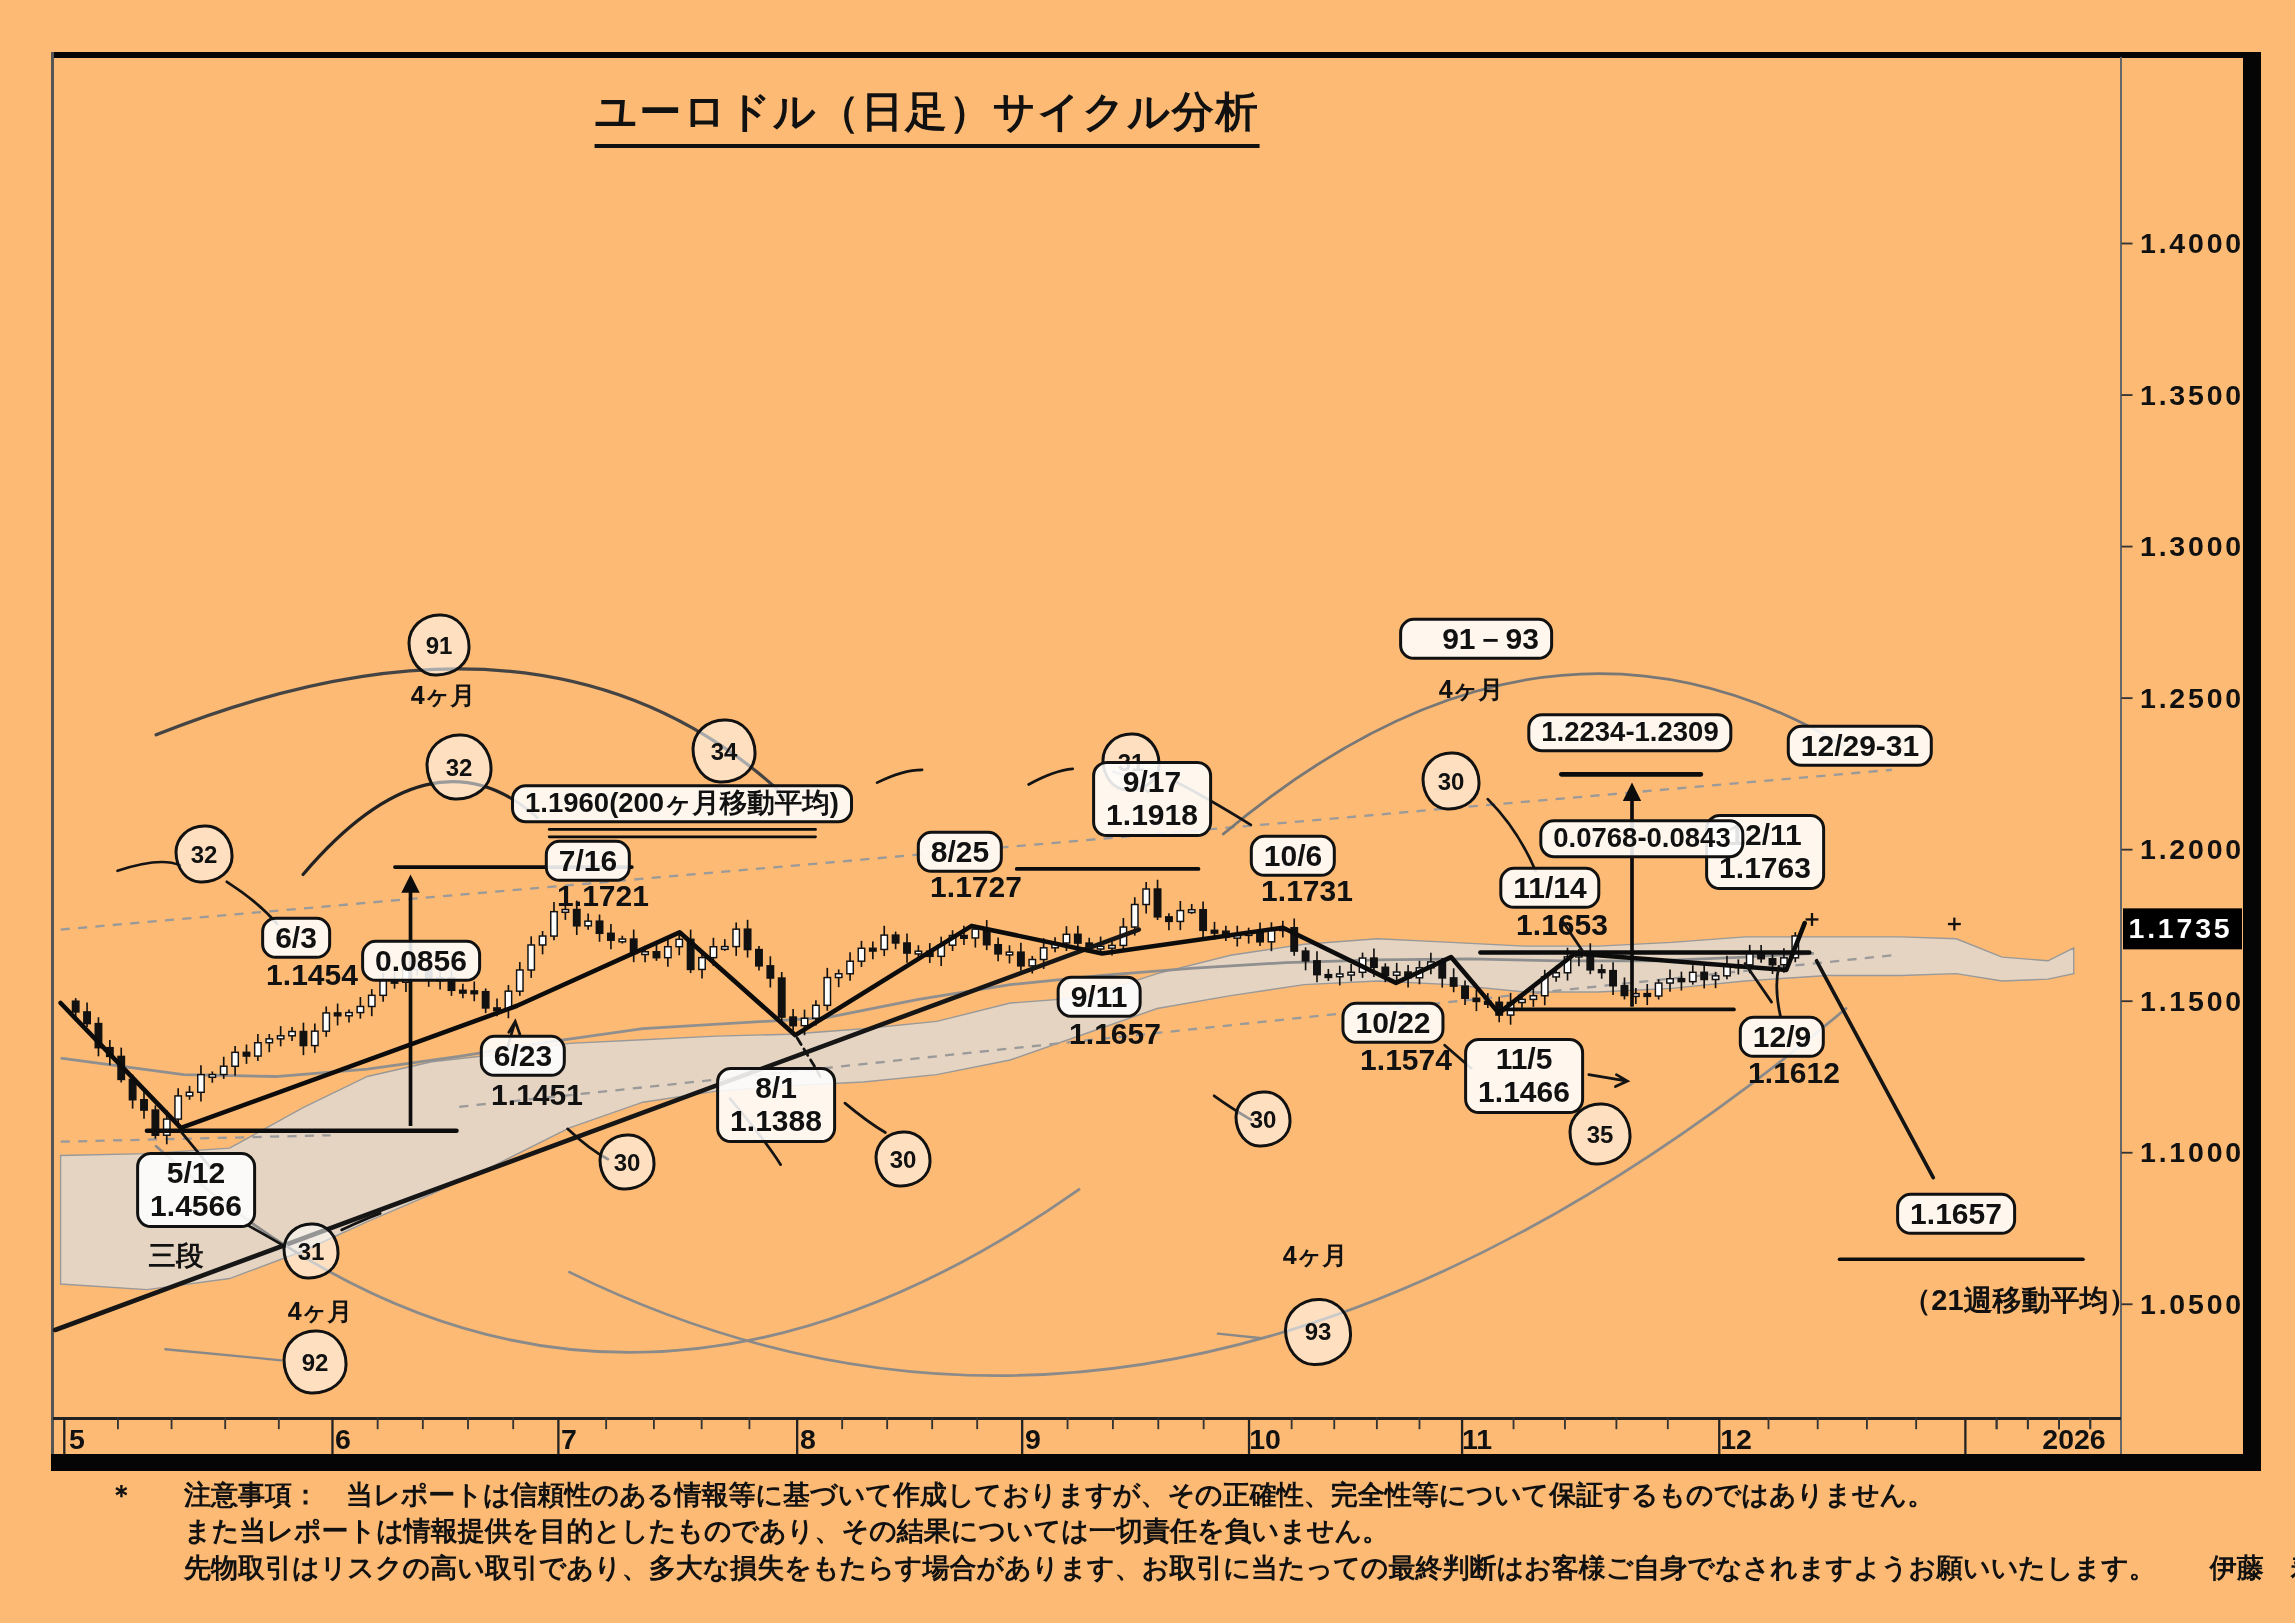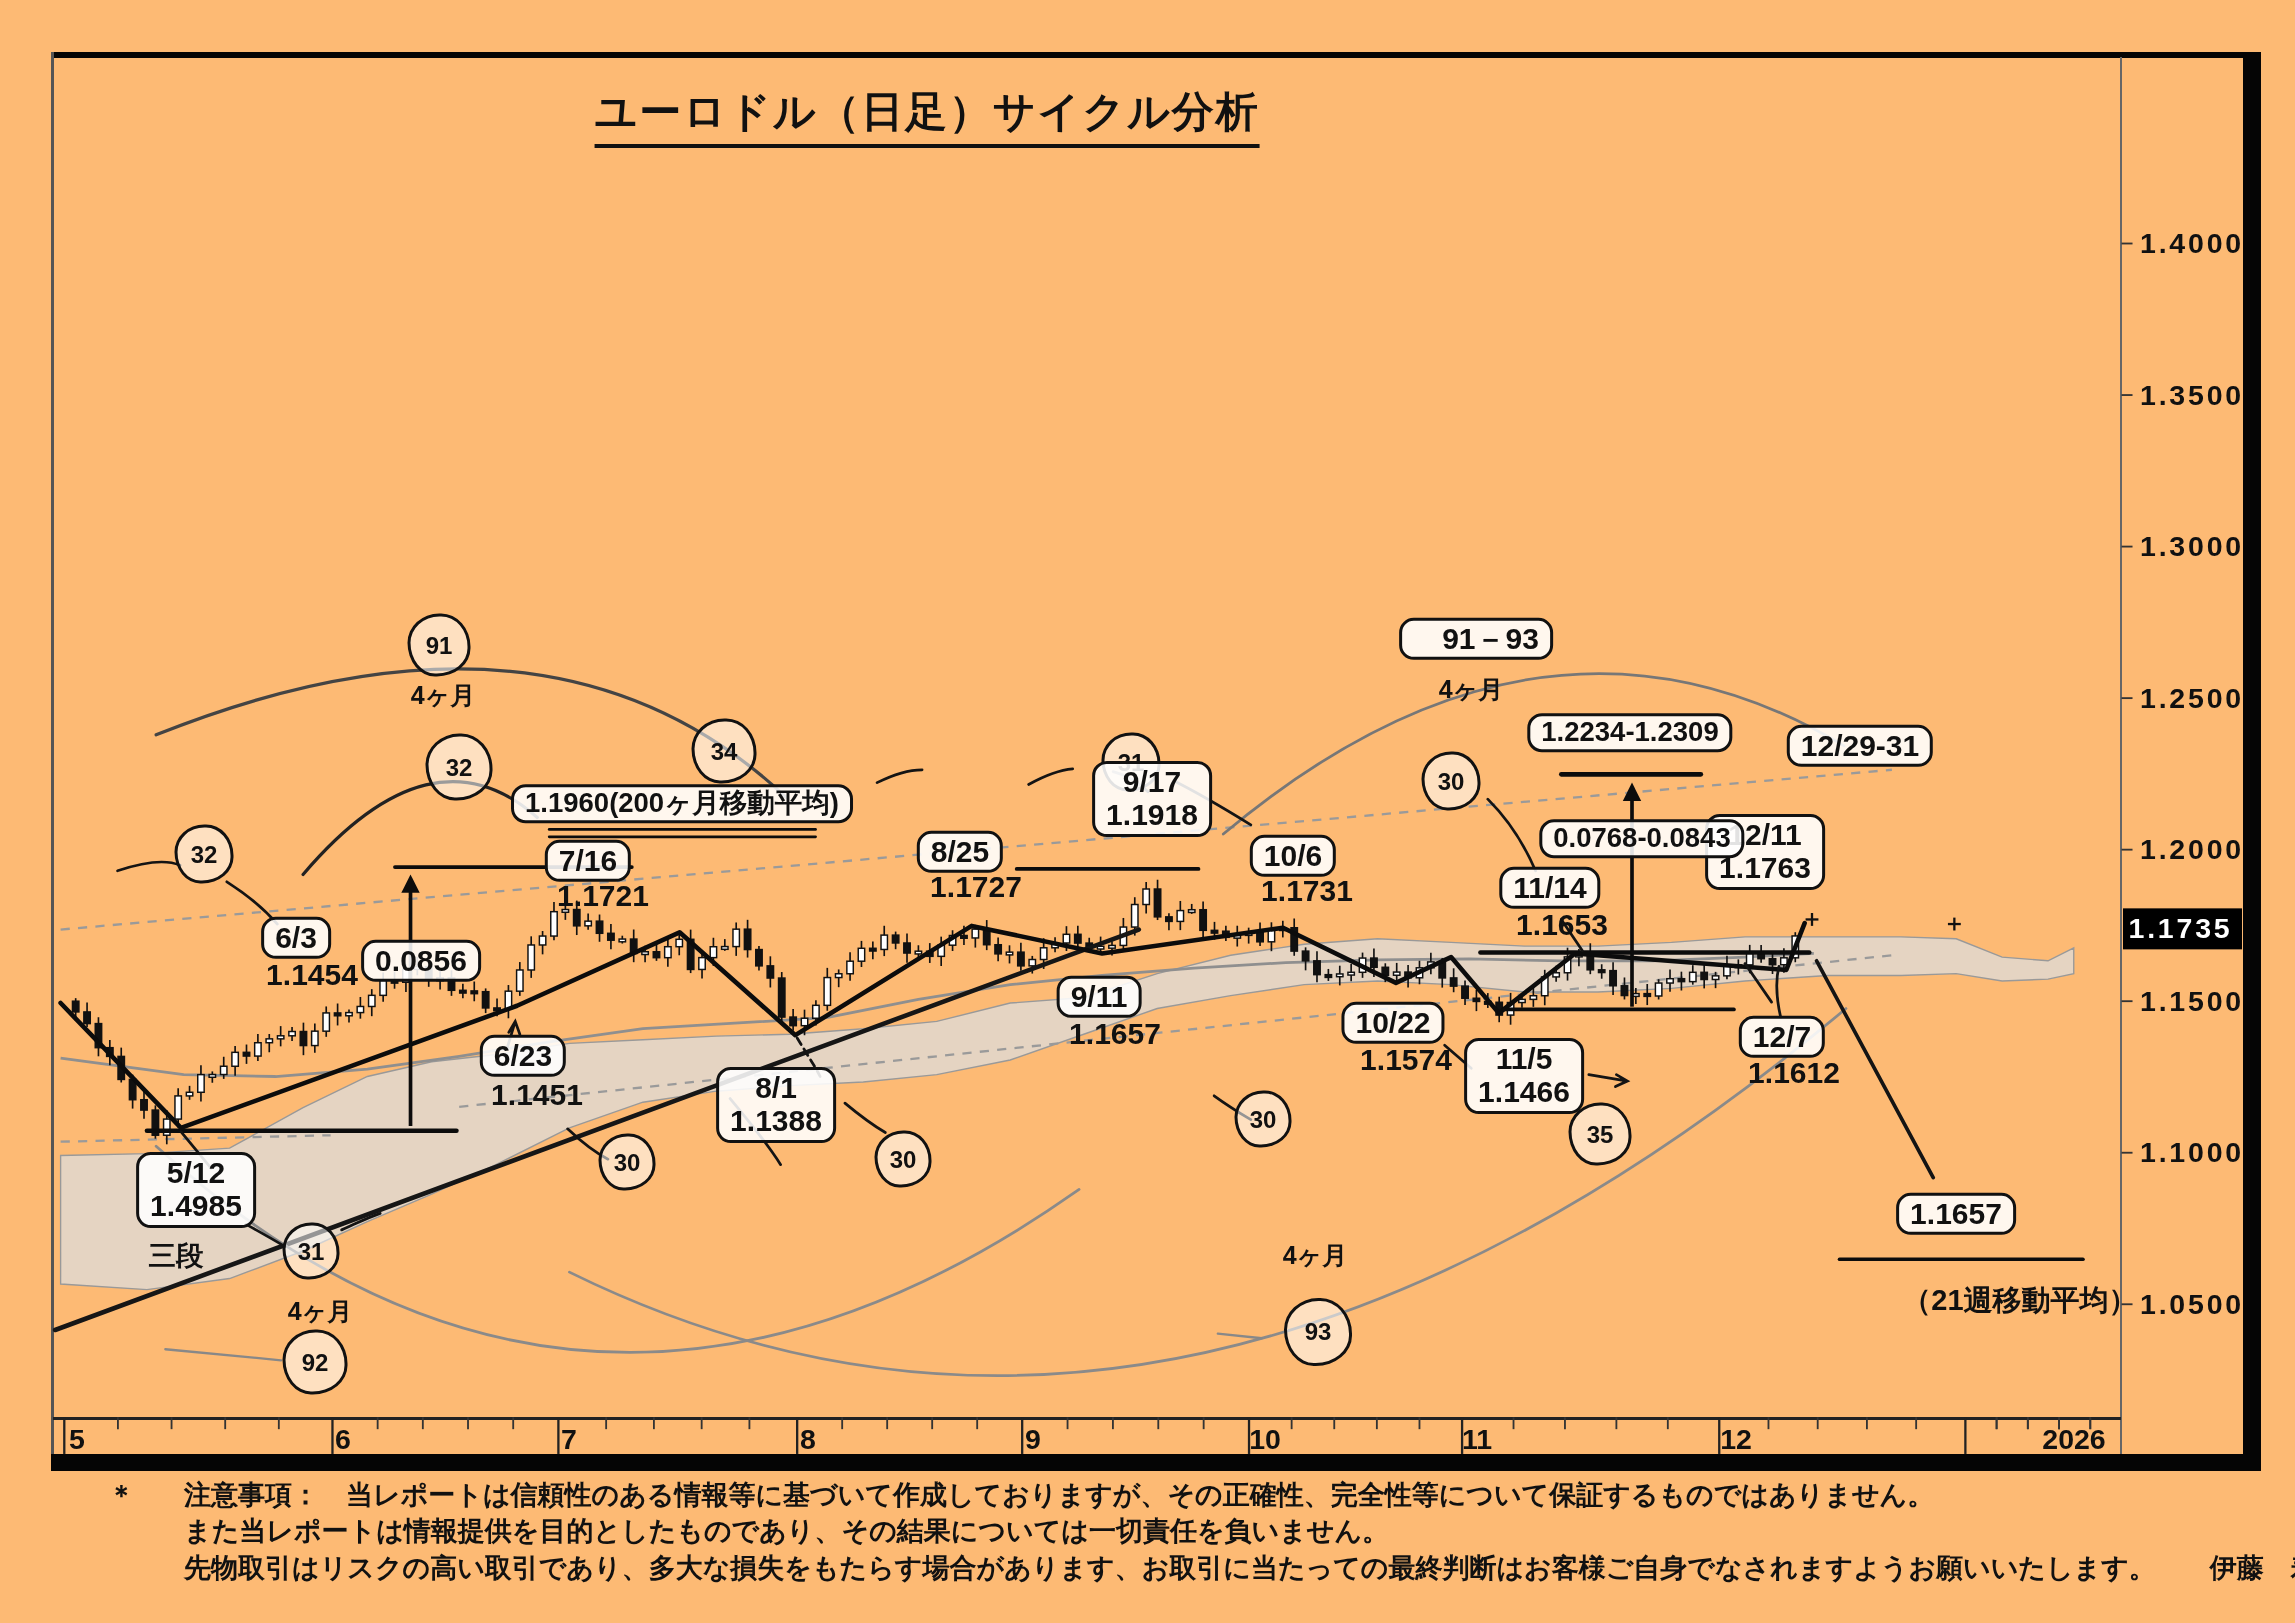--- a/index.html
+++ b/index.html
@@ -488,21 +488,21 @@
       <div class="abs circle ctr" style="left:1451px;top:781px;width:53px;height:53px;">30</div>
       <div class="abs circle ctr" style="left:627px;top:1162px;width:51px;height:51px;">30</div>
       <div class="abs circle ctr" style="left:903px;top:1159px;width:51px;height:51px;">30</div>
       <div class="abs circle ctr" style="left:1263px;top:1119px;width:51px;height:51px;">30</div>
       <div class="abs circle ctr" style="left:1600px;top:1134px;width:57px;height:57px;">35</div>
       <div class="abs circle ctr" style="left:311px;top:1251px;width:51px;height:51px;">31</div>
       <div class="abs circle ctr" style="left:315px;top:1362px;width:59px;height:59px;">92</div>
       <div class="abs circle ctr" style="left:1318px;top:1332px;width:62px;height:62px;">93</div>
       <div class="abs callout ctr" style="left:196px;top:1190px;">
         <div>5/12</div>
-        <div>1.4985</div>
+        <div>1.4566</div>
       </div>
       <div class="abs callout ctr" style="left:296px;top:938px;">
         <div>6/3</div>
       </div>
       <div class="abs sub ctr" style="left:312px;top:975px;">1.1454</div>
       <div class="abs callout ctr" style="left:421px;top:961px;">
         <div>0.0856</div>
       </div>
       <div class="abs callout ctr" style="left:523px;top:1056px;">
         <div>6/23</div>
@@ -541,21 +541,21 @@
       <div class="abs sub ctr" style="left:1406px;top:1060px;text-align:right;">1.1574</div>
       <div class="abs callout ctr" style="left:1524px;top:1076px;">
         <div>11/5</div>
         <div>1.1466</div>
       </div>
       <div class="abs callout ctr" style="left:1550px;top:888px;">
         <div>11/14</div>
       </div>
       <div class="abs sub ctr" style="left:1562px;top:925px;">1.1653</div>
       <div class="abs callout ctr" style="left:1782px;top:1037px;">
-        <div>12/7</div>
+        <div>12/9</div>
       </div>
       <div class="abs sub ctr" style="left:1794px;top:1073px;">1.1612</div>
       <div class="abs callout ctr" style="left:1765px;top:852px;">
         <div>12/11</div>
         <div>1.1763</div>
       </div>
       <div class="abs callout ctr" style="left:1476px;top:639px;padding-left:40px;">
         <div>91－93</div>
       </div>
       <div class="abs callout ctr" style="left:1630px;top:733px;font-size:27.5px;">

